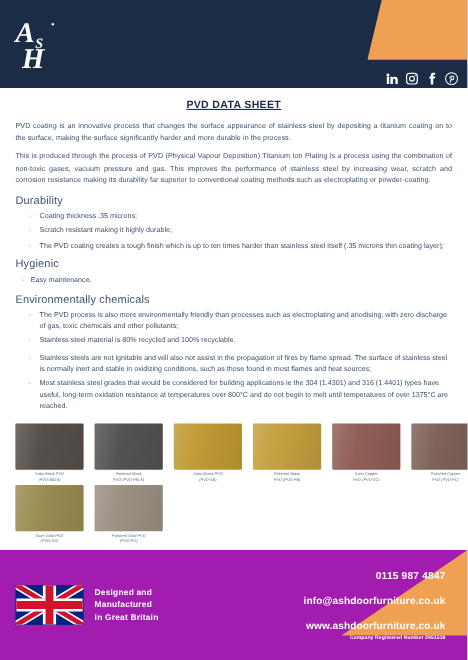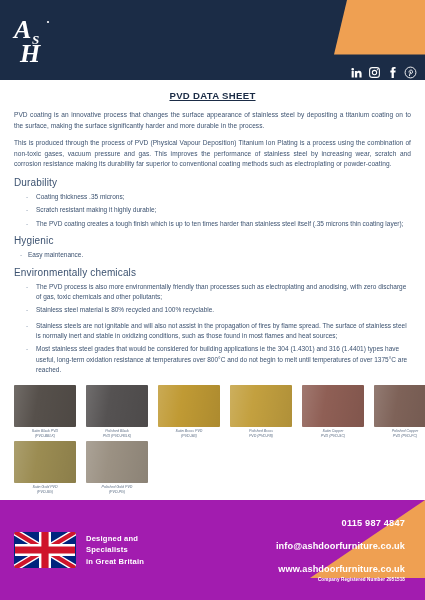--- a/index.html
+++ b/index.html
@@ -279,21 +279,21 @@
         <svg viewBox="0 0 60 36" width="62" height="36">
           <rect width="60" height="36" fill="#00247d"></rect>
           <path d="M0,0 L60,36 M60,0 L0,36" stroke="#ffffff" stroke-width="7.2"></path>
           <path d="M0,0 L60,36 M60,0 L0,36" stroke="#cf142b" stroke-width="4.3"></path>
           <path d="M30,0 V36 M0,18 H60" stroke="#ffffff" stroke-width="12"></path>
           <path d="M30,0 V36 M0,18 H60" stroke="#cf142b" stroke-width="7.2"></path>
         </svg>
       </div>
       <div class="made-in">
         <div>Designed and</div>
-        <div>Specialists</div>
+        <div>Manufactured</div>
         <div>in Great Britain</div>
       </div>
       <div class="contact">
         <div class="contact-phone">0115 987 4847</div>
         <div class="contact-line">info@ashdoorfurniture.co.uk</div>
         <div class="contact-line">www.ashdoorfurniture.co.uk</div>
         <div class="contact-reg">Company Registered Number 2951518</div>
       </div>
     </div>
   </div>

